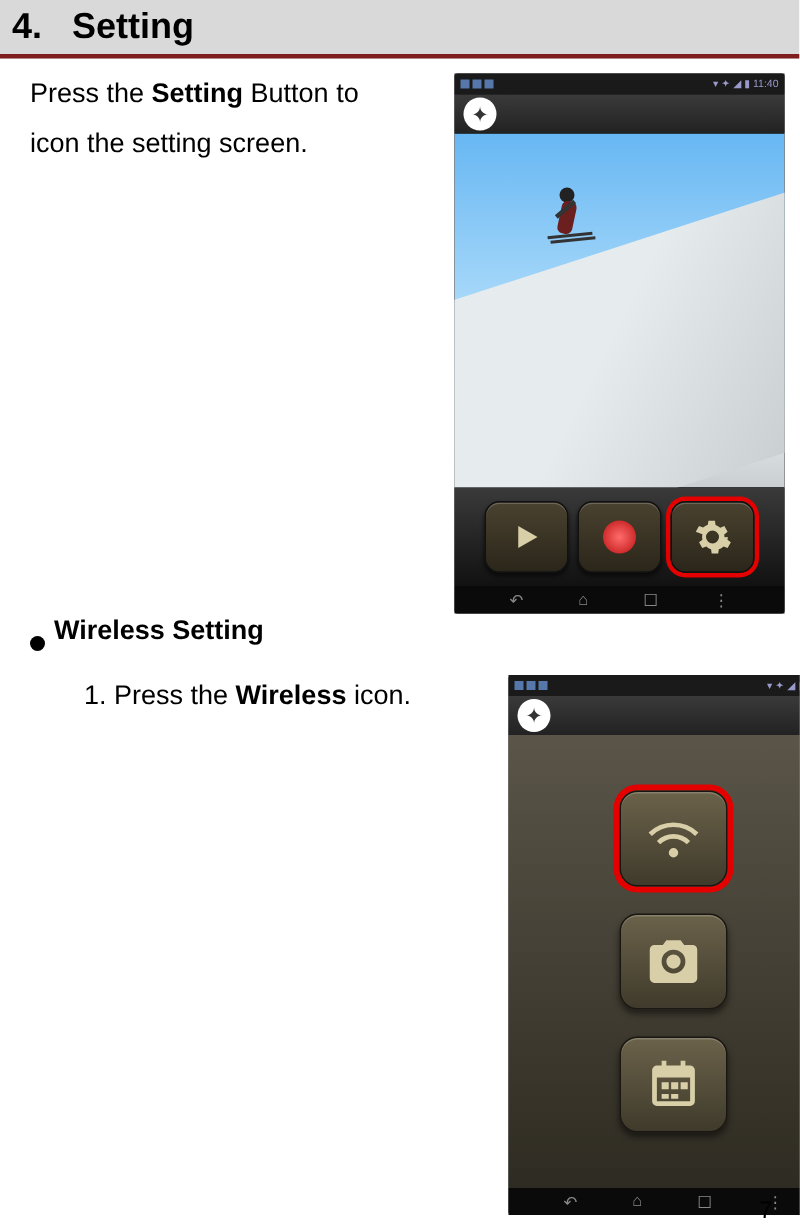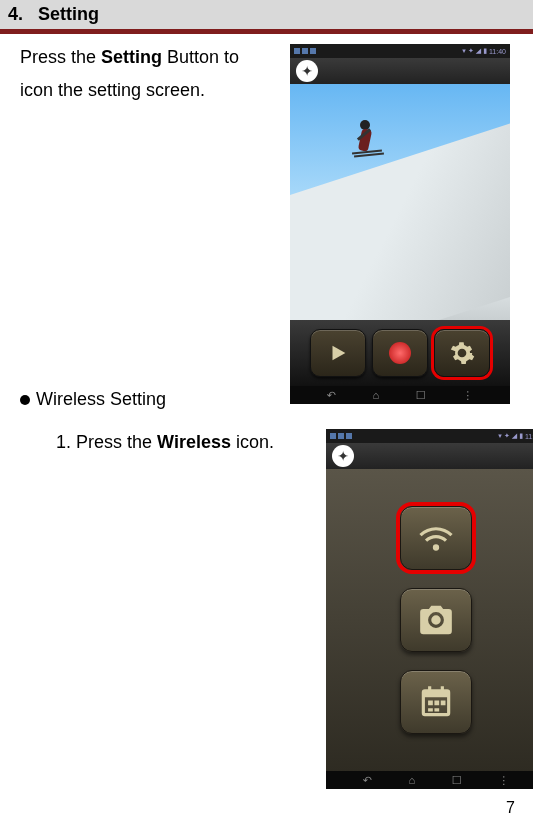--- a/index.html
+++ b/index.html
@@ -5,29 +5,29 @@
     * { box-sizing: border-box; margin: 0; padding: 0; }
     body {
       width: 533px;
       height: 821px;
       font-family: Arial, sans-serif;
       background: #fff;
       position: relative;
     }
     .section-header {
       background: #d9d9d9;
-      border-bottom: 5px solid #7f1d1d;
+      border-bottom: 3px solid #7f1d1d;
       padding: 4px 8px;
-      font-size: 18px;
+      font-size: 24px;
       font-weight: bold;
     }
     .content {
       padding: 10px 36px 0 20px;
       display: flex;
-      gap: 0;
+      gap: 13px;
     }
     .text-col {
       flex: 0 0 270px;
       font-size: 18px;
       line-height: 1.5;
     }
     .text-col p { margin-bottom: 6px; }
     .fig-col {
       flex: 1;
       display: flex;
@@ -123,22 +123,22 @@
       background: linear-gradient(#6b624a,#3f3a2b);
       border:1px solid #1a1712;
       border-radius:12px;
       box-shadow: inset 0 1px 0 rgba(255,255,255,0.2), 0 3px 4px rgba(0,0,0,0.5);
       display:flex; align-items:center; justify-content:center;
     }
     .mbtn.hilite-red { box-shadow: 0 0 0 4px #e50000, inset 0 1px 0 rgba(255,255,255,0.2);}
     .mbtn svg { width:38px; height:38px; fill:#d8cfa8;}
 
     .text-col .sub-heading {
-      display:flex; align-items:center; gap:6px;
-      font-weight: normal; margin-top: 6px;
+      display:flex; align-items:flex-end; gap:6px;
+      font-weight: bold; margin-top: 22px;
     }
     .bullet {
       width:10px; height:10px; border-radius:50%; background:#000; display:inline-block;
     }
     .page-num {
       position:absolute; bottom:4px; right:18px; font-size:16px;
     }
     .row2 { margin-top: 0px; margin-left: 36px; }
     .b1 { font-weight: bold; }
   </style>

